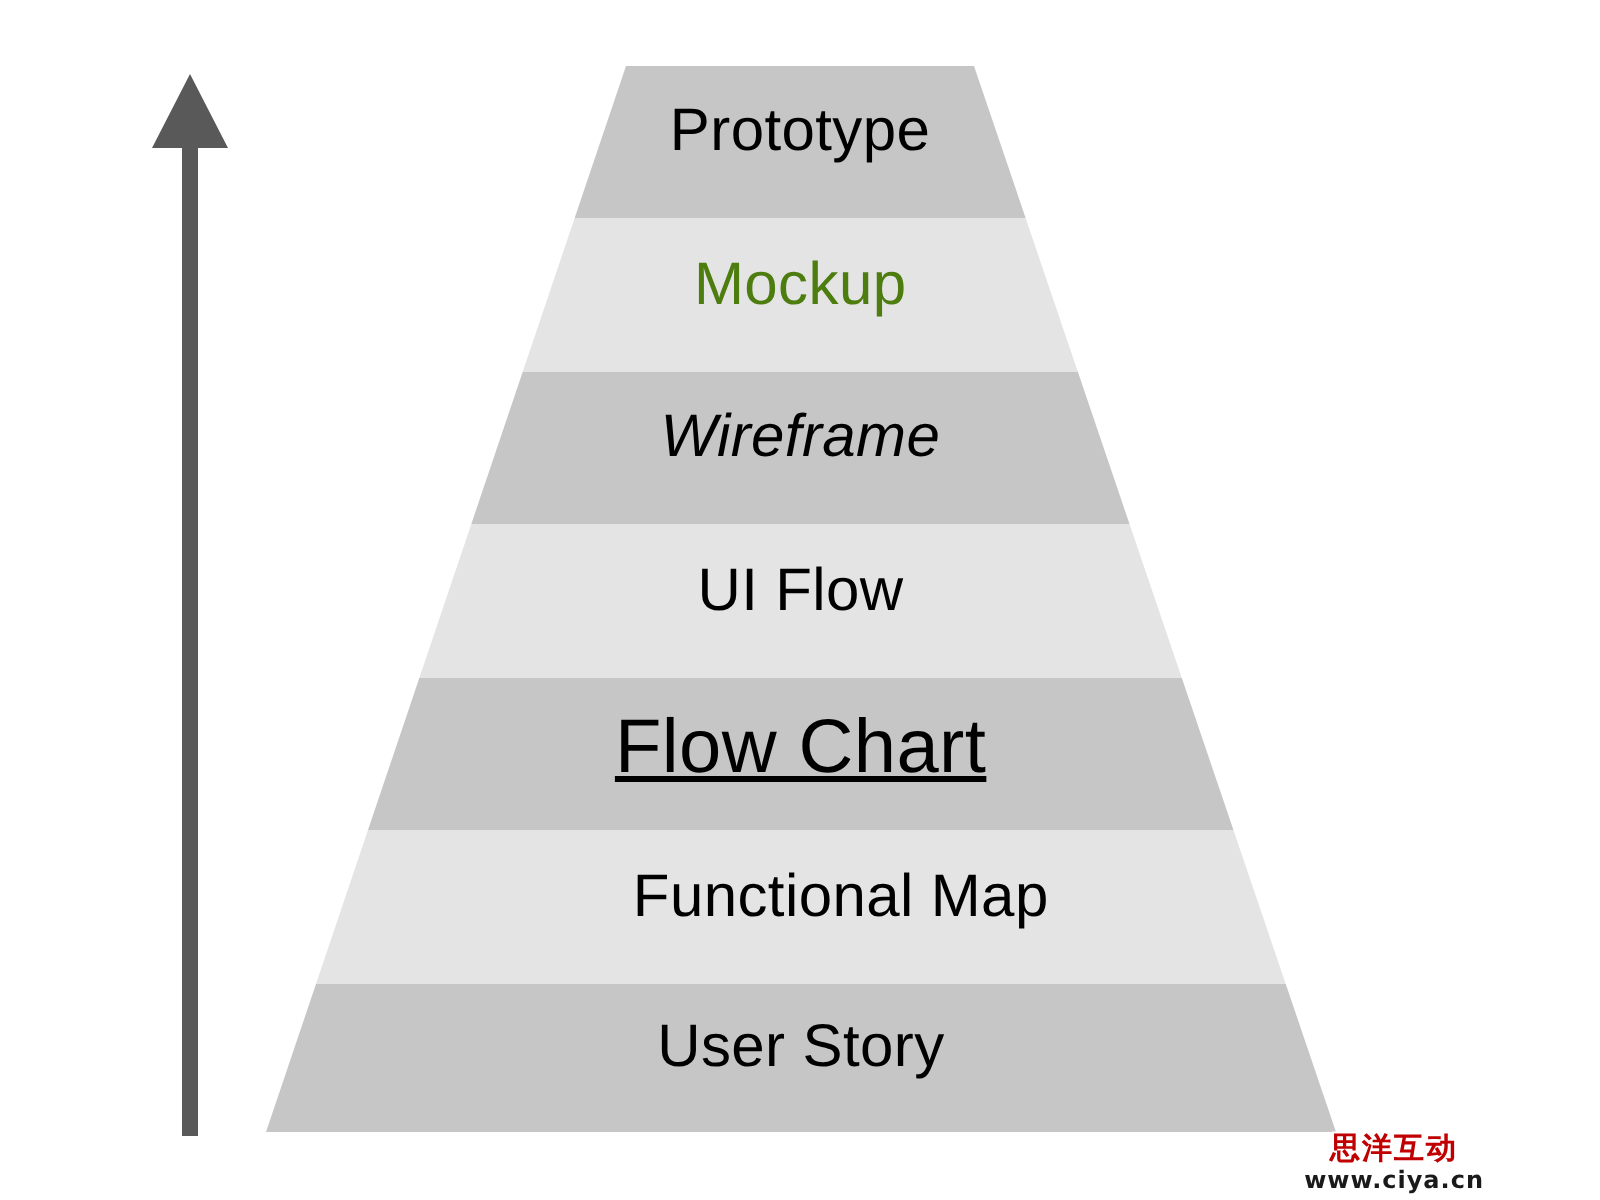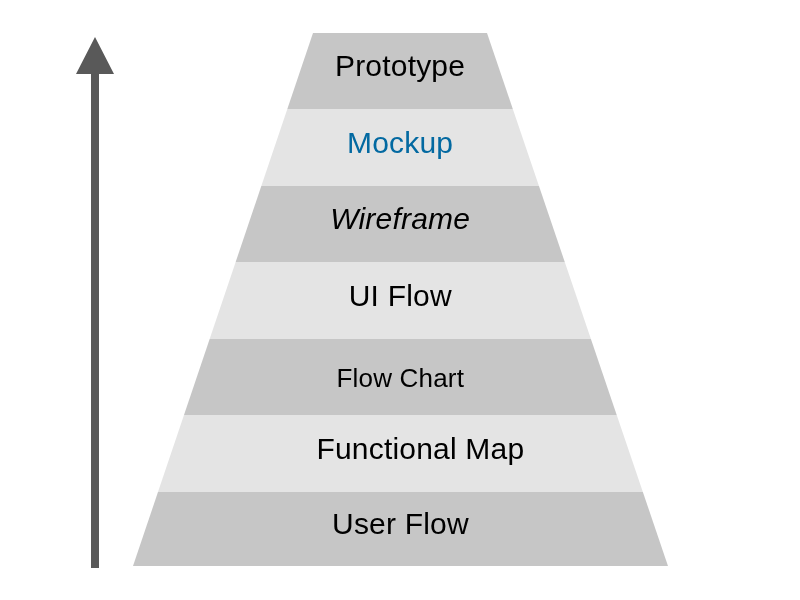--- a/index.html
+++ b/index.html
@@ -104,22 +104,26 @@
         <polygon points="261.3302063789869,186 538.9568480300187,186 564.765478424015,262 235.66416510318948,262" fill="#c6c6c6"></polygon>
         <polygon points="235.66416510318948,262 564.765478424015,262 590.9136960600375,339 209.66041275797375,339" fill="#e4e4e4"></polygon>
         <polygon points="209.66041275797375,339 590.9136960600375,339 616.7223264540338,415 183.99437148217638,415" fill="#c6c6c6"></polygon>
         <polygon points="183.99437148217638,415 616.7223264540338,415 642.8705440900562,492 157.9906191369606,492" fill="#e4e4e4"></polygon>
         <polygon points="157.9906191369606,492 642.8705440900562,492 668,566 133,566" fill="#c6c6c6"></polygon>
       </svg>
   </div>
 
   <div id="labels">
       <div class="band-label" style="font-size: 30px; top: 49.4px; color: rgb(0, 0, 0); left: 0.0356472px;">Prototype</div>
-      <div class="band-label" style="font-size: 30px; top: 125.9px; color: #0369a1; left: 0.107411px;">Mockup</div>
+      <div class="band-label" style="font-size: 30px; top: 125.9px; color: #4d7c0f; left: 0.107411px;">Mockup</div>
       <div class="band-label" style="font-size: 30px; top: 202.4px; color: rgb(0, 0, 0); left: 0.179174px; font-style: italic;">Wireframe</div>
       <div class="band-label" style="font-size: 30px; top: 278.9px; color: rgb(0, 0, 0); left: 0.250938px;">UI Flow</div>
-      <div class="band-label" style="font-size: 26px; top: 363px; color: rgb(0, 0, 0); left: 0.322702px;">Flow Chart</div>
+      <div class="band-label" style="font-size: 38px; top: 353px; color: rgb(0, 0, 0); left: 0.322702px; text-decoration: underline;">Flow Chart</div>
       <div class="band-label" style="font-size: 30px; top: 431.9px; color: rgb(0, 0, 0); left: 0.394465px; margin-left: 20px;">Functional Map</div>
-      <div class="band-label" style="font-size: 30px; top: 507.4px; color: rgb(0, 0, 0); left: 0.465291px;">User Flow</div>
+      <div class="band-label" style="font-size: 30px; top: 507.4px; color: rgb(0, 0, 0); left: 0.465291px;">User Story</div>
     </div>
 
+  <div class="watermark">
+    <div class="wm-cn">思洋互动</div>
+    <div class="wm-url">www.ciya.cn</div>
+  </div>
 
 </div>
 
 </body></html>

